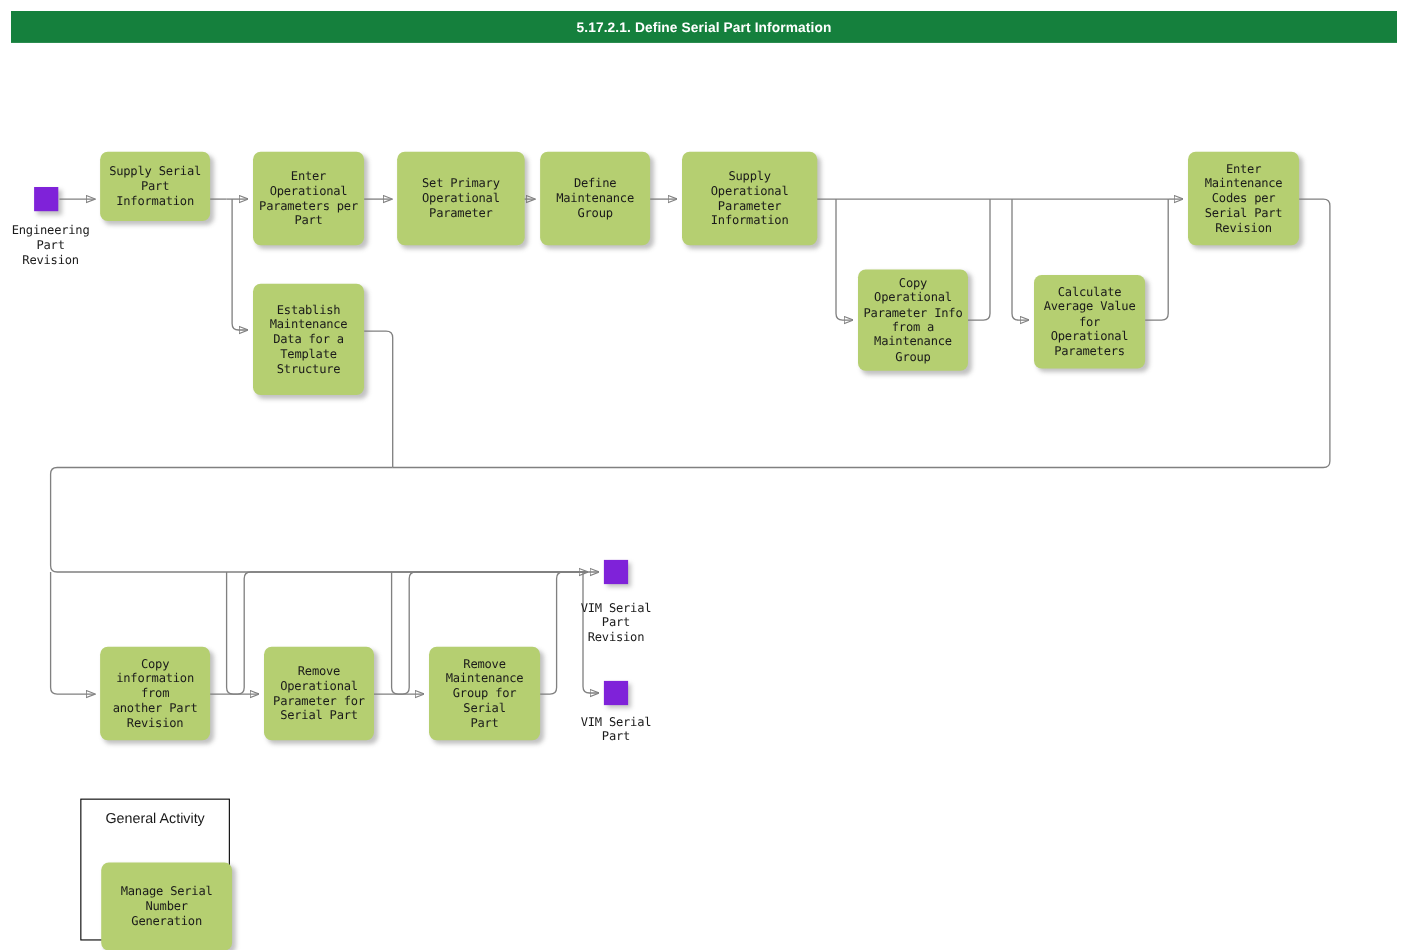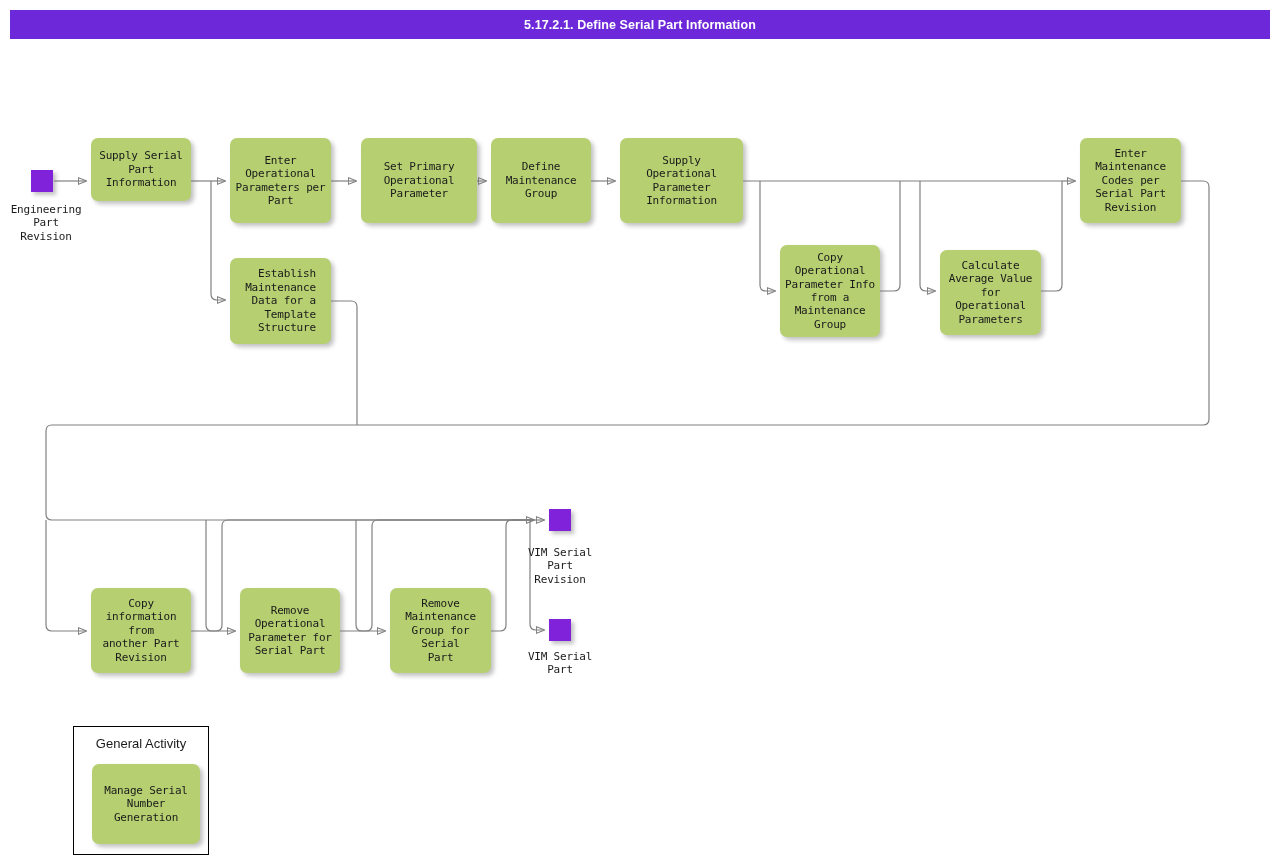--- a/index.html
+++ b/index.html
@@ -16,21 +16,21 @@
     font-family: "DejaVu Sans Mono", monospace;
   }
 
   
   #title-bar {
     position: absolute;
     left: 10px;
     top: 10px;
     width: 1260px;
     height: 29px;
-    background: #6d28d9;
+    background: #15803d;
     display: flex;
     align-items: center;
     justify-content: center;
   }
   #title-bar .title-text {
     color: #ffffff;
     font-family: "Liberation Sans", sans-serif;
     font-size: 12.5px;
     font-weight: bold;
     letter-spacing: 0.1px;
@@ -195,21 +195,21 @@
 Part Information</span>
 </div>
 
 <div class="activity" style="left:230px; top:138px; width:101px; height:85px;">
   <span style="white-space:pre-line;">Enter
 Operational
 Parameters per
 Part</span>
 </div>
 
-<div class="activity" style="left:230px; top:258px; width:101px; height:86px;text-align:right;">
+<div class="activity" style="left:230px; top:258px; width:101px; height:101px;">
   <span style="white-space:pre-line;">Establish
 Maintenance
 Data for a
 Template
 Structure</span>
 </div>
 
 <div class="activity" style="left:361px; top:138px; width:116px; height:85px;">
   <span style="white-space:pre-line;">Set Primary
 Operational
@@ -269,17 +269,17 @@
 
 <div class="activity" style="left:390px; top:588px; width:101px; height:85px;">
   <span style="white-space:pre-line;">Remove
 Maintenance
 Group for Serial
 Part</span>
 </div>
 
 <div id="legend-box"></div>
 <div id="legend-title">General Activity</div>
-<div class="activity" style="left:92px; top:764px; width:108px; height:80px;">
+<div class="activity" style="left:92px; top:784px; width:119px; height:80px;">
   <span style="white-space:pre-line;">Manage Serial
 Number
 Generation</span>
 </div>
 
 </body></html>

